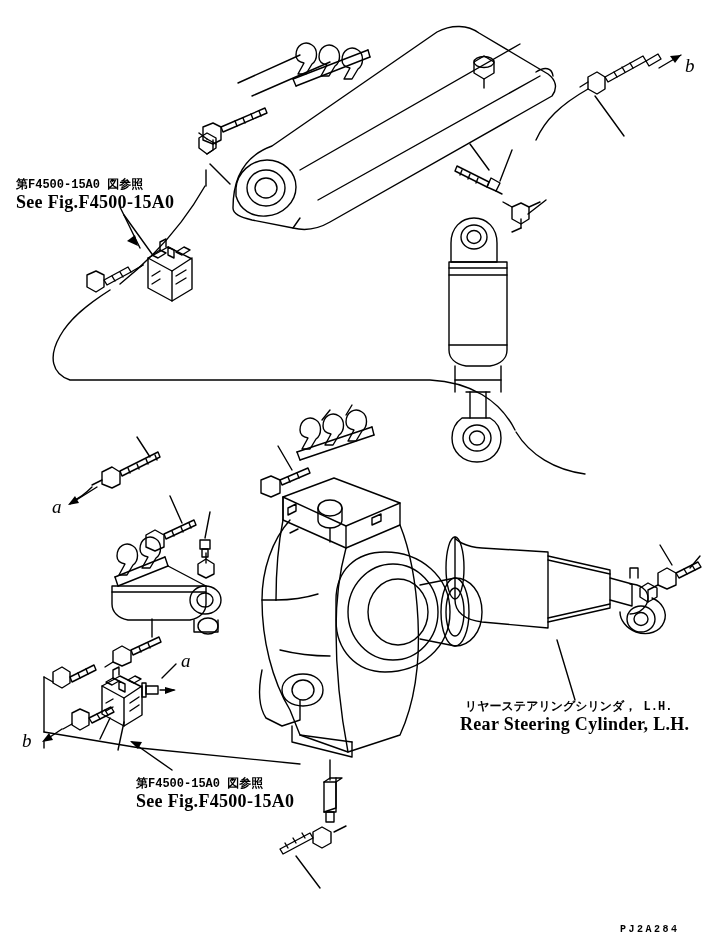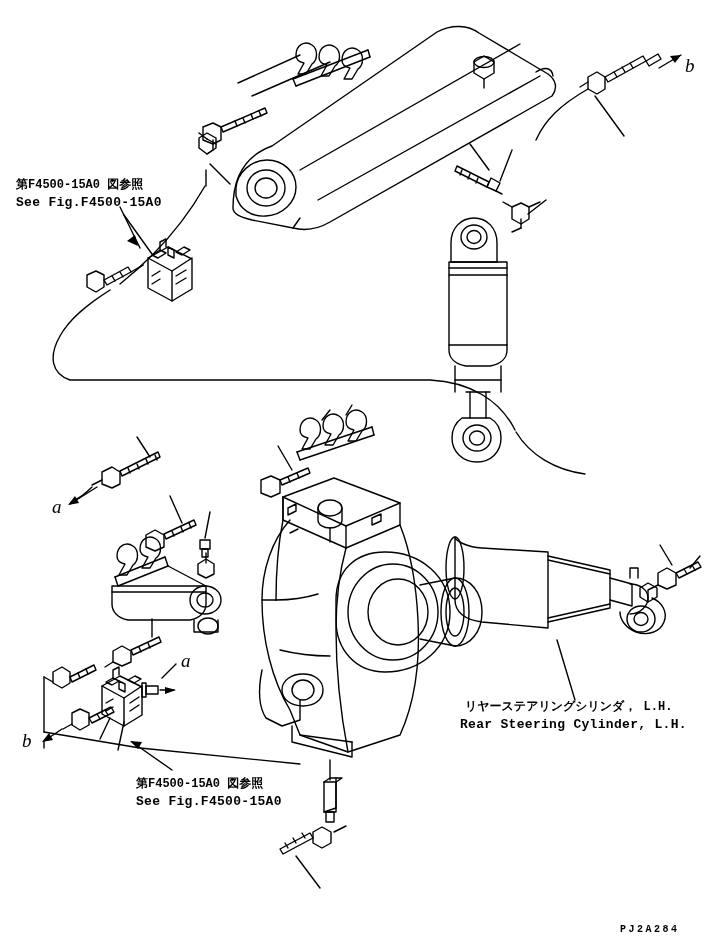--- a/index.html
+++ b/index.html
@@ -23,22 +23,22 @@
   }
   svg.art {
     position: absolute;
     left: 0; top: 0;
     width: 717px;
     height: 949px;
   }
   .lbl {
     position: absolute;
     white-space: pre;
-    font-family: Liberation Mono, monospace;
-    font-size: 13px;
+    font-family: Liberation Serif, serif;
+    font-size: 18px;
     line-height: 15px;
     letter-spacing: 0.3px;
     font-weight: bold;
     color: #000;
   }
   .lbl.jp {
     font-family: Liberation Mono, monospace;
     font-size: 12px;
     letter-spacing: 0px;
   }

